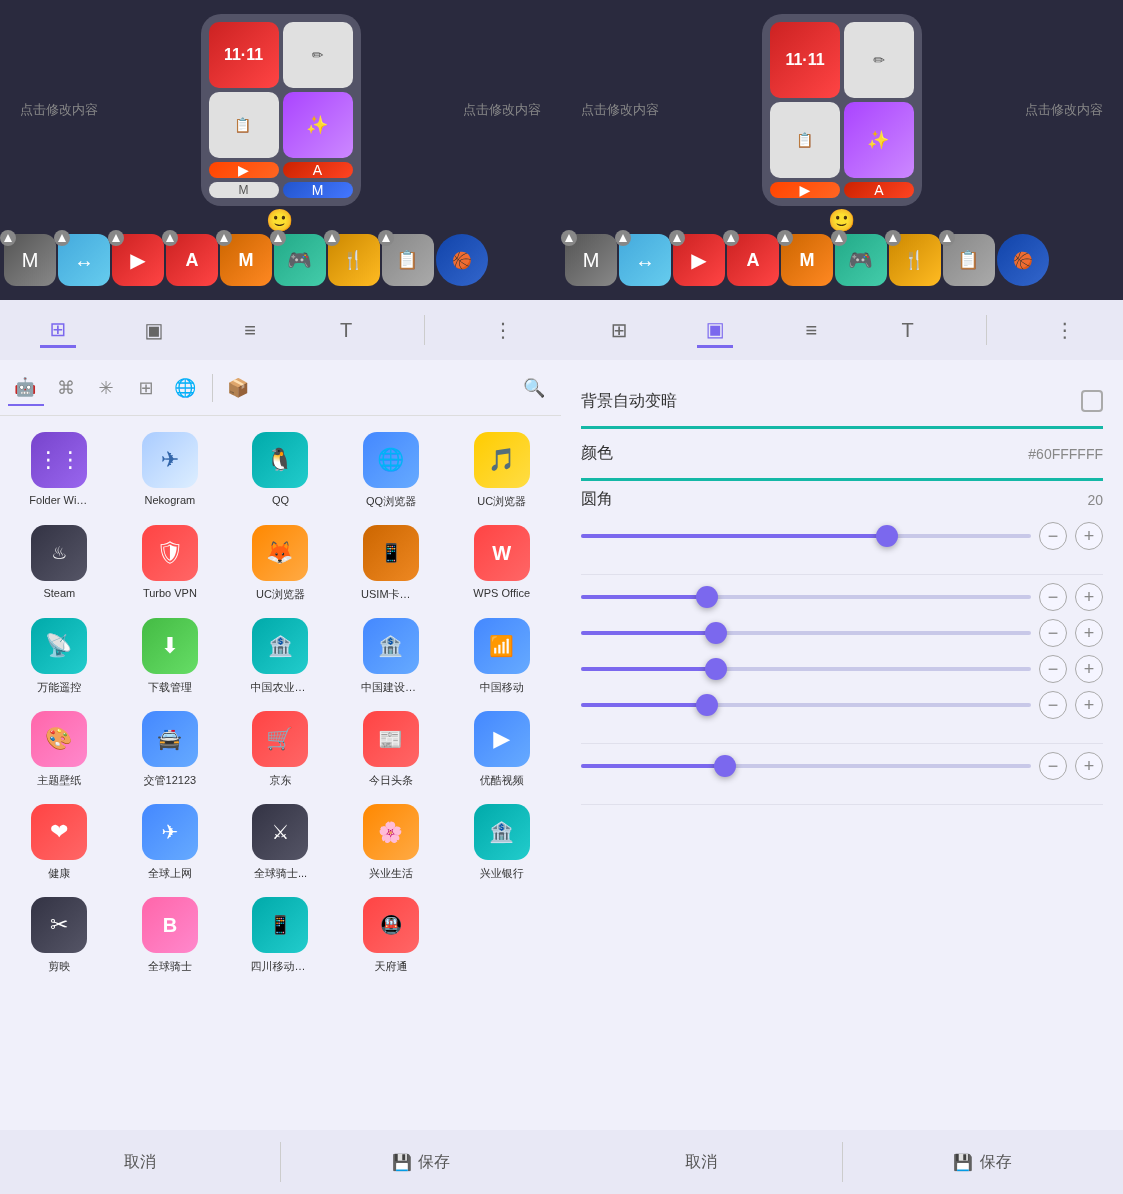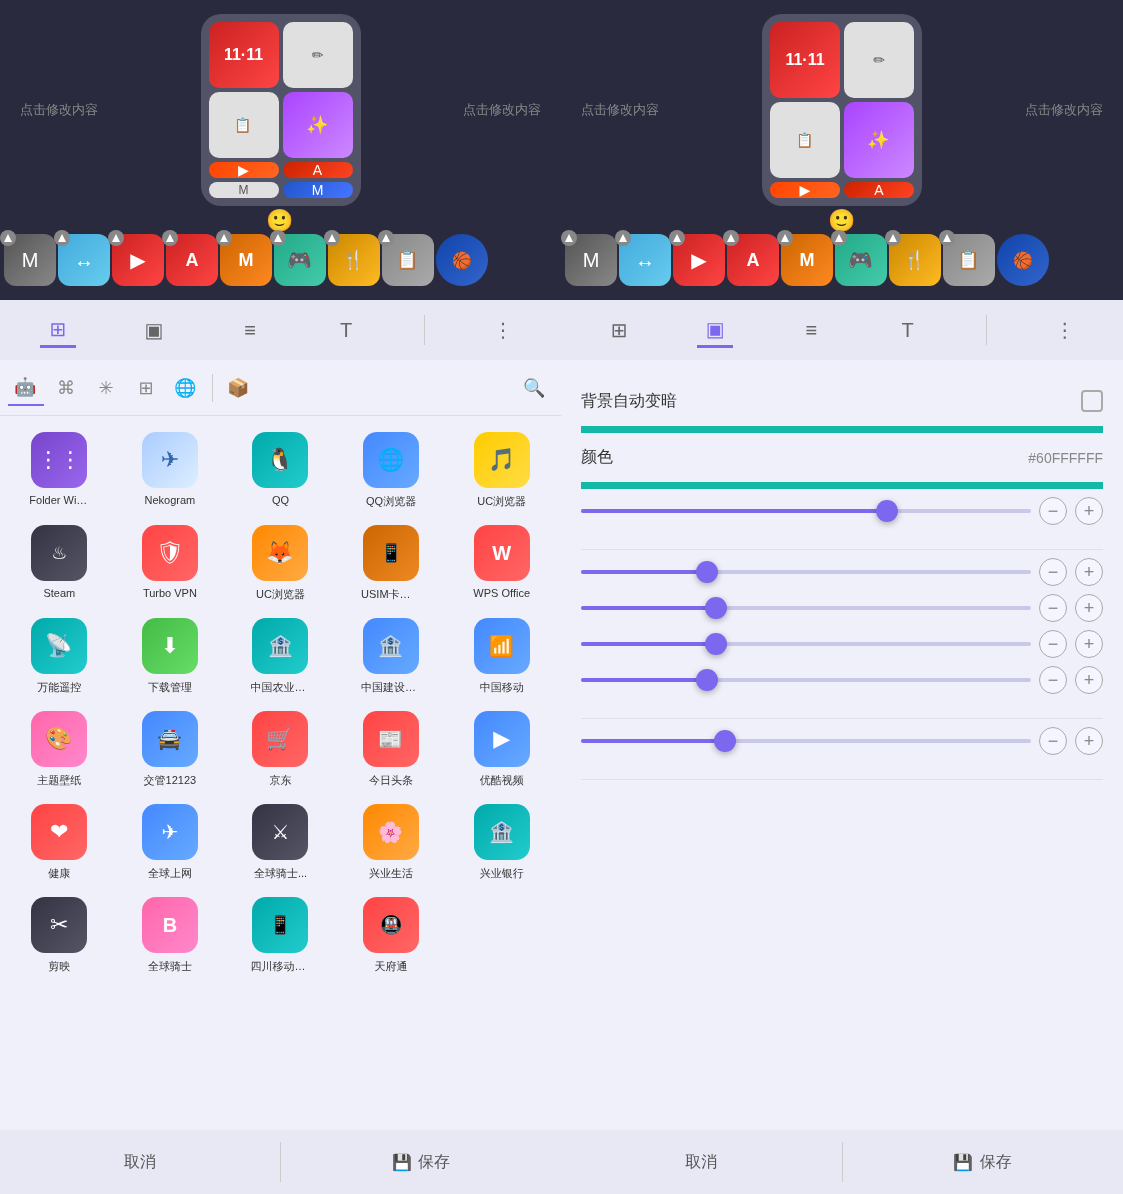--- a/index.html
+++ b/index.html
@@ -281,21 +281,21 @@
       background: #f0f0fa;
       padding: 16px 20px;
       overflow-y: auto;
     }
 
     .setting-row {
       display: flex;
       align-items: center;
       justify-content: space-between;
       padding: 14px 0;
-      border-bottom: 7px solid #14b8a6;
+      border-bottom: 3px solid #14b8a6;
     }
 
     .setting-label {
       font-size: 16px;
       color: #333;
       font-weight: 500;
     }
 
     .setting-value {
       font-size: 14px;
@@ -828,20 +828,24 @@
       <span class="setting-label">背景自动变暗</span>
       <div class="checkbox-empty"></div>
     </div>
 
     <div class="setting-row">
       <span class="setting-label">颜色</span>
       <span class="setting-value">#60FFFFFF</span>
     </div>
 
     <div class="slider-section">
+      <div class="slider-header">
+        <span class="slider-label">圆角</span>
+        <span class="slider-val">20</span>
+      </div>
       <div class="slider-row">
         <div class="slider-track">
           <div class="slider-fill" style="width:68%;"></div>
           <div class="slider-thumb" style="left:calc(68% - 11px);"></div>
         </div>
         <div class="slider-btn">−</div>
         <div class="slider-btn">+</div>
       </div>
     </div>
 

